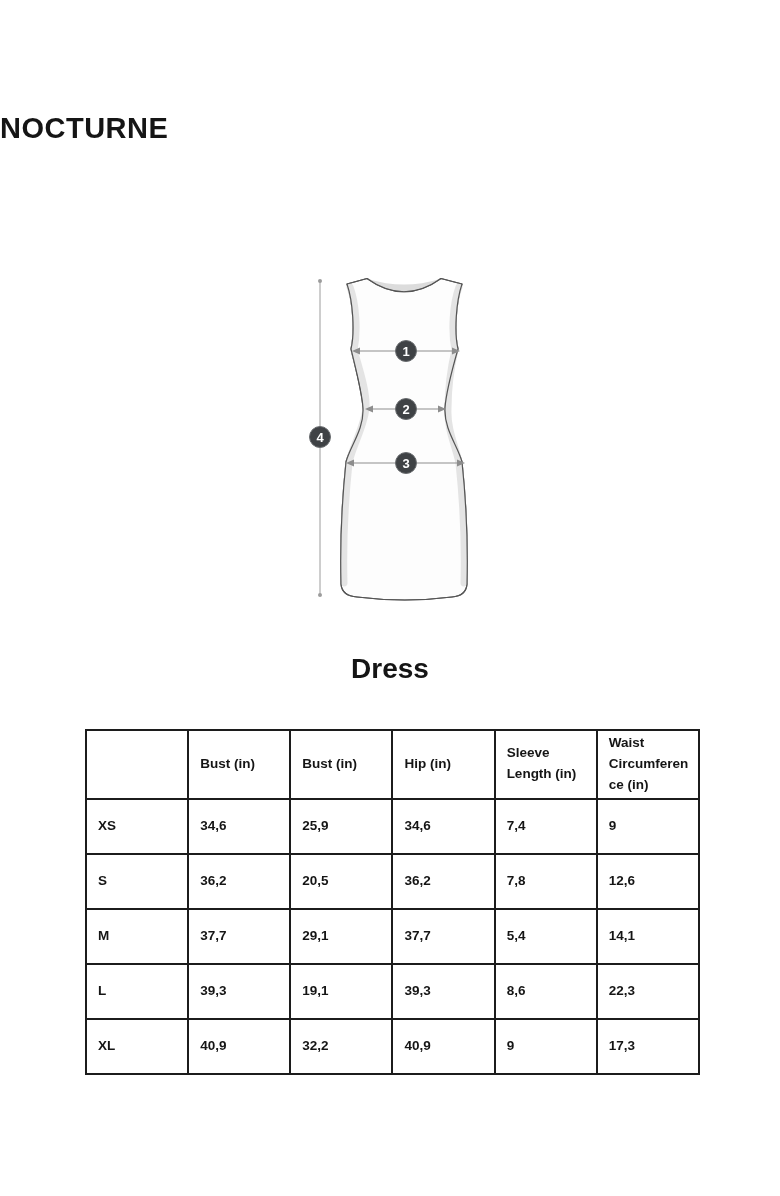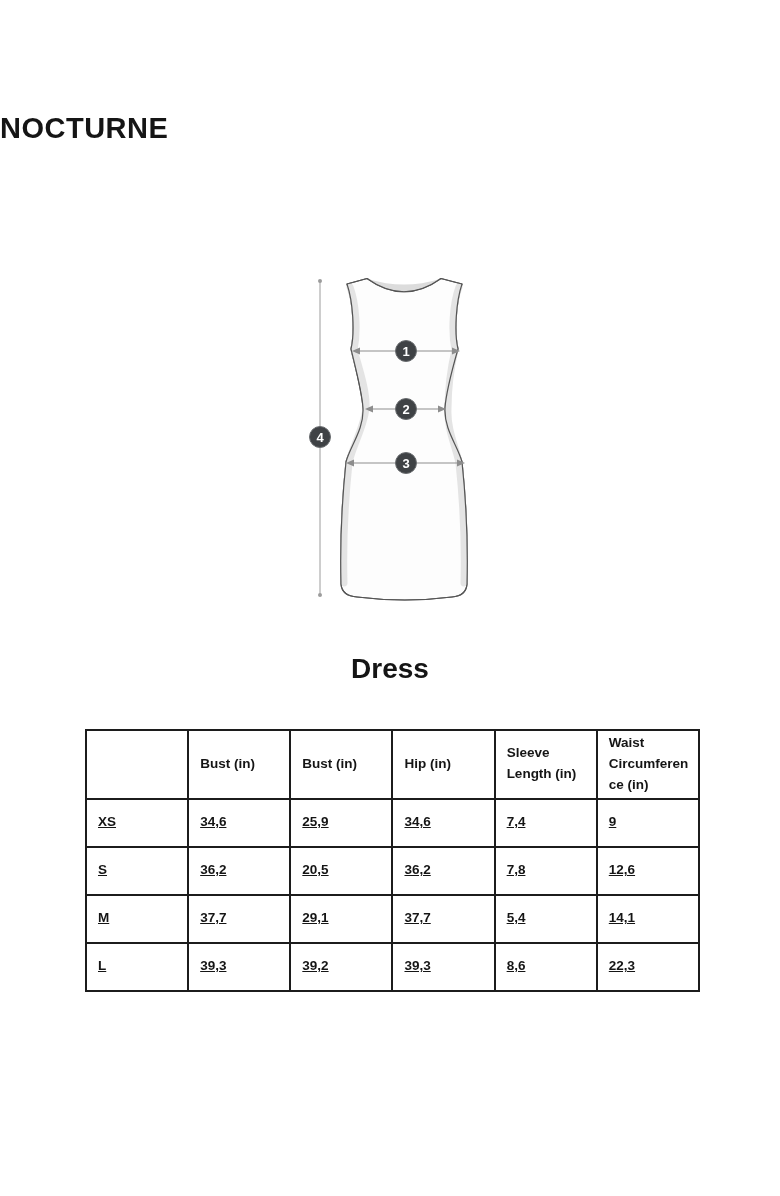--- a/index.html
+++ b/index.html
@@ -60,21 +60,21 @@
     border: 2px solid #1c1c1c;
     padding: 2px 6px 2px 11px;
     text-align: left;
     vertical-align: middle;
     overflow-wrap: break-word;
     word-break: break-word;
     line-height: 1.55;
     background: #ffffff;
   }
   .size-table thead tr { height: 64px; }
-  .size-table tbody tr { height: 48px; text-decoration: underline; }
+  .size-table tbody tr { height: 55px; }
   .marker-num {
     font-family: "Liberation Sans", sans-serif;
     font-size: 13px;
     font-weight: 700;
     fill: #ffffff;
   }
 </style>
 </head>
 <body>
 
@@ -206,19 +206,27 @@
       <td>M</td>
       <td>37,7</td>
       <td>29,1</td>
       <td>37,7</td>
       <td>5,4</td>
       <td>14,1</td>
     </tr>
     <tr>
       <td>L</td>
       <td>39,3</td>
-      <td>39,2</td>
+      <td>19,1</td>
       <td>39,3</td>
       <td>8,6</td>
       <td>22,3</td>
     </tr>
+    <tr>
+      <td>XL</td>
+      <td>40,9</td>
+      <td>32,2</td>
+      <td>40,9</td>
+      <td>9</td>
+      <td>17,3</td>
+    </tr>
   </tbody>
 </table>
 
 </body></html>

